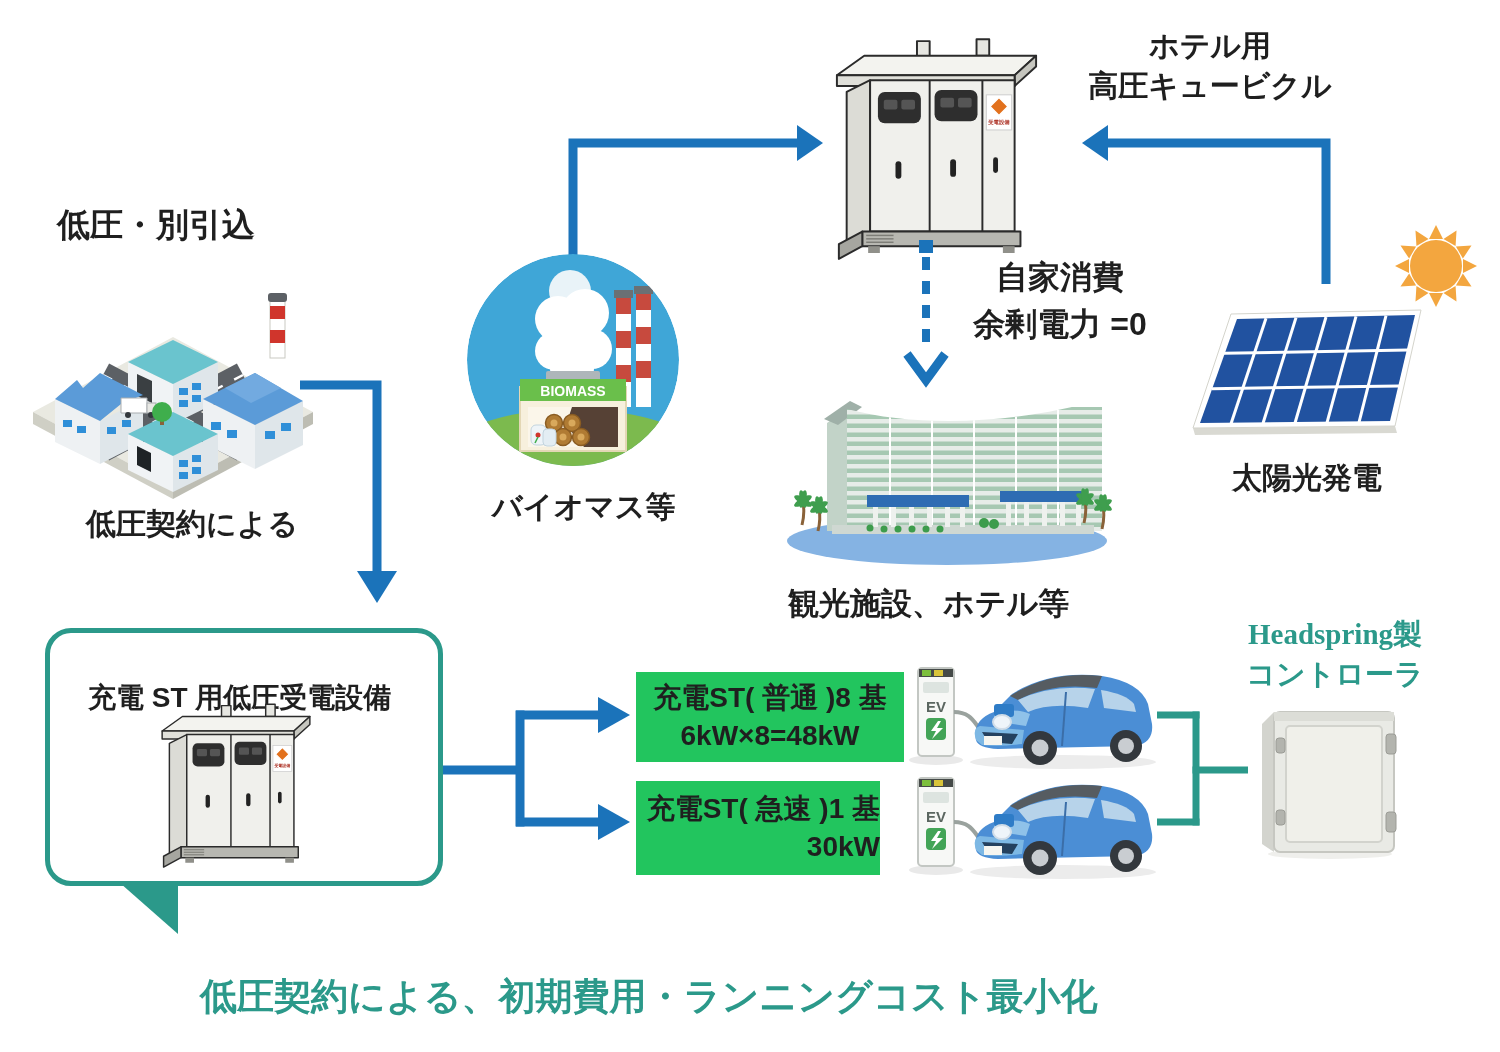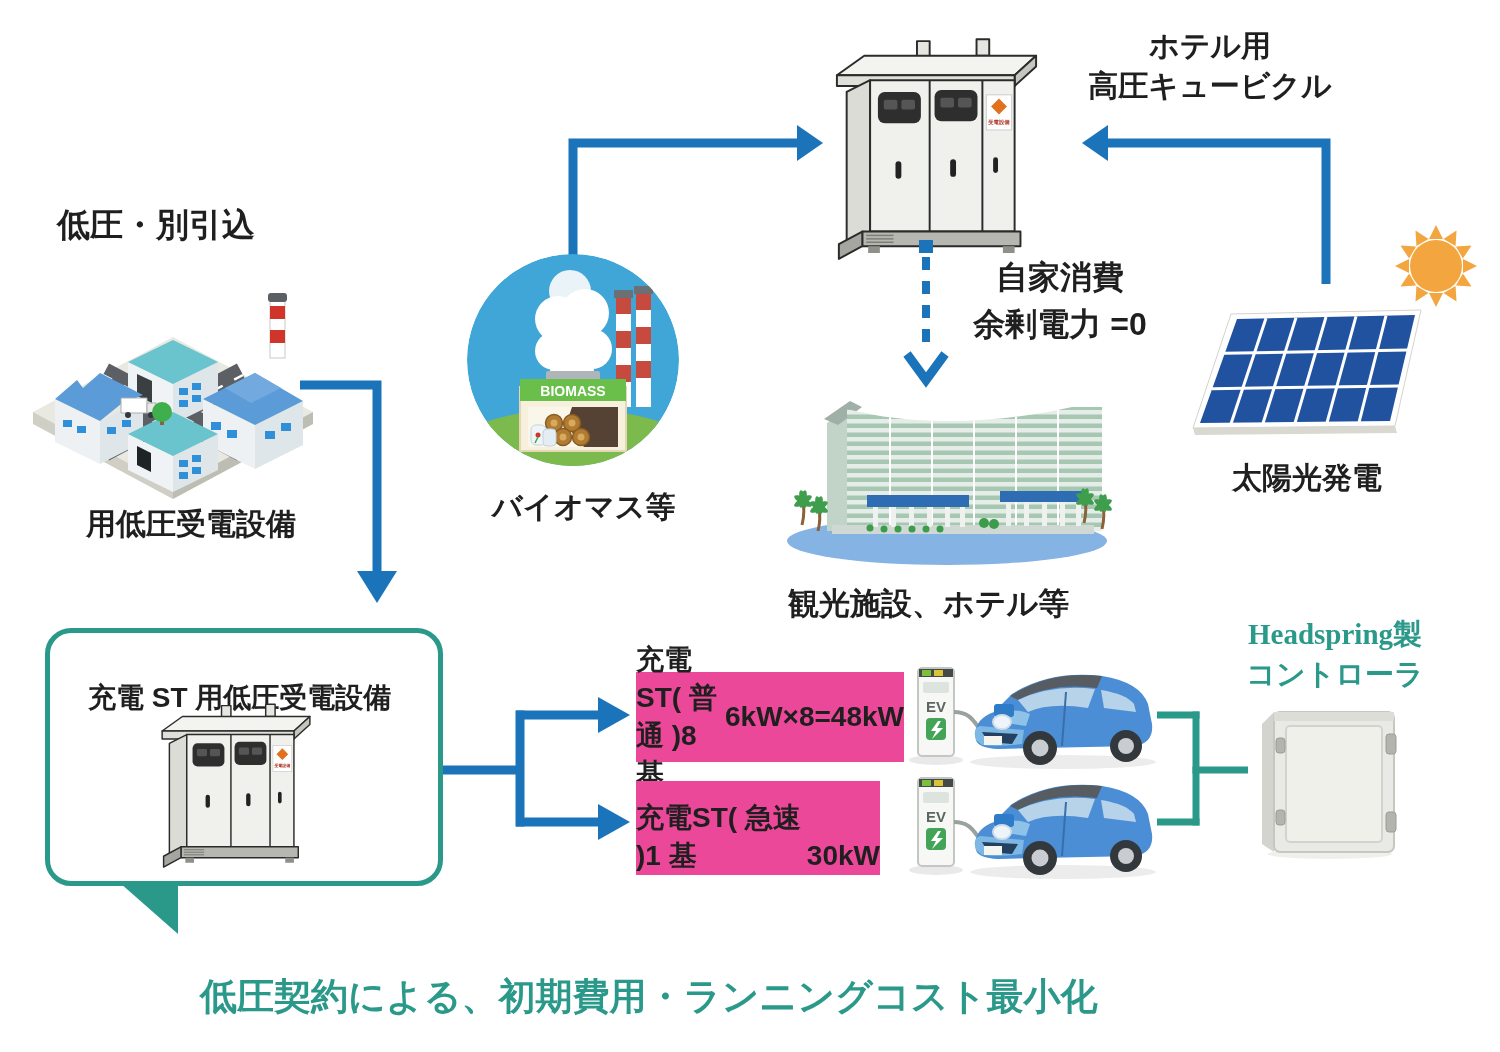--- a/index.html
+++ b/index.html
@@ -2,21 +2,21 @@
 <html><head>
 <meta charset="utf-8">
 <style>
   html,body{margin:0;padding:0;background:#ffffff;}
   #canvas{position:relative;width:1500px;height:1052px;background:#ffffff;overflow:hidden;
           font-family:"Liberation Sans","DejaVu Sans",sans-serif;font-weight:700;color:#1f1f1f;}
   .abs{position:absolute;}
   .lbl{white-space:nowrap;}
   .ctr{text-align:center;}
   .teal{color:#2b998a;font-family:Liberation Serif, serif;}
-  .stbox{background:#ec4899;display:flex;flex-direction:row;justify-content:center;
+  .stbox{background:#22c55e;display:flex;flex-direction:column;justify-content:center;
          align-items:center;font-size:28px;line-height:38px;}
   #charging-box{border:5px solid #2b998a;border-radius:26px;background:#ffffff;}
   svg{display:block;overflow:visible;}
 </style>
 </head>
 <body>
 
 <div id="canvas">
 
   <svg width="0" height="0" style="position:absolute" aria-hidden="true">
@@ -202,21 +202,21 @@
       <rect x="122" y="141" width="9" height="10" fill="#e8e8e4" stroke="#a9adb0"></rect>
       <circle cx="103" cy="153" r="3" fill="#33383d"></circle>
         <circle cx="126" cy="153" r="3" fill="#33383d"></circle>
     </g>
     <g>
       <rect x="135" y="155" width="4" height="8" fill="#8a6239"></rect>
       <circle cx="137" cy="150" r="10" fill="#3fae4c"></circle>
     </g>
   </svg>
 
-  <div class="abs lbl" style="left:86px;top:504px;font-size:30px;">用低圧受電設備</div>
+  <div class="abs lbl" style="left:86px;top:504px;font-size:30px;">低圧契約による</div>
 
   <svg class="abs" style="left:466px;top:253px" width="214" height="214" viewBox="0 0 214 214">
     <clipPath id="bioclip">
         <circle cx="107" cy="107" r="106"></circle>
       </clipPath>
     <g clip-path="url(#bioclip)">
       <circle cx="107" cy="107" r="106" fill="#3fa6d7"></circle>
       <ellipse cx="107" cy="208" rx="132" ry="52" fill="#7cba4e"></ellipse>
       <g>
         <rect x="150" y="44" width="15" height="110" fill="#ffffff"></rect>

